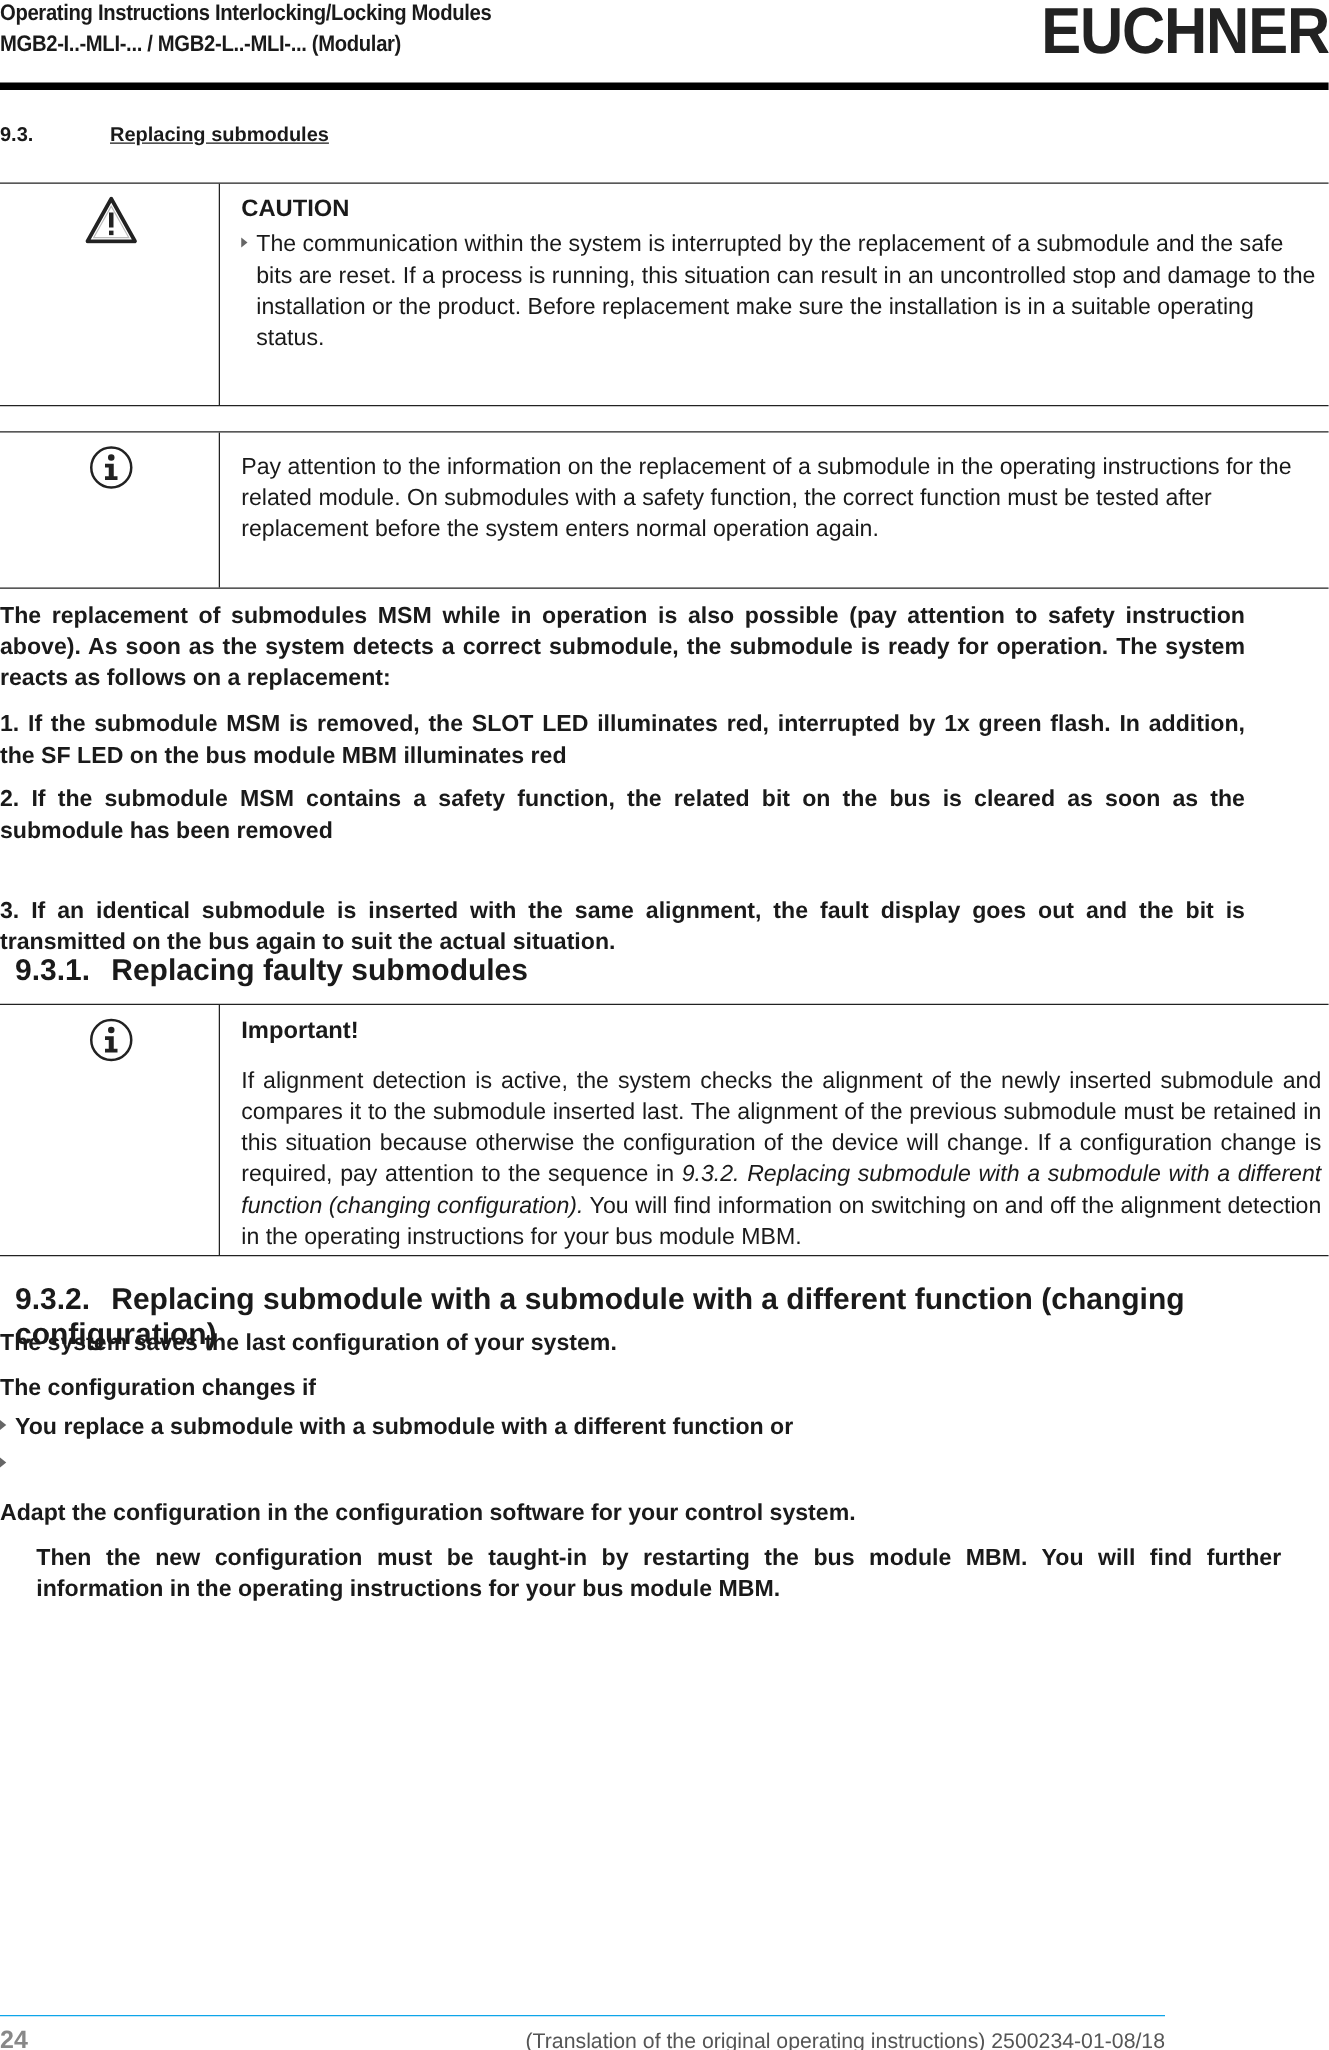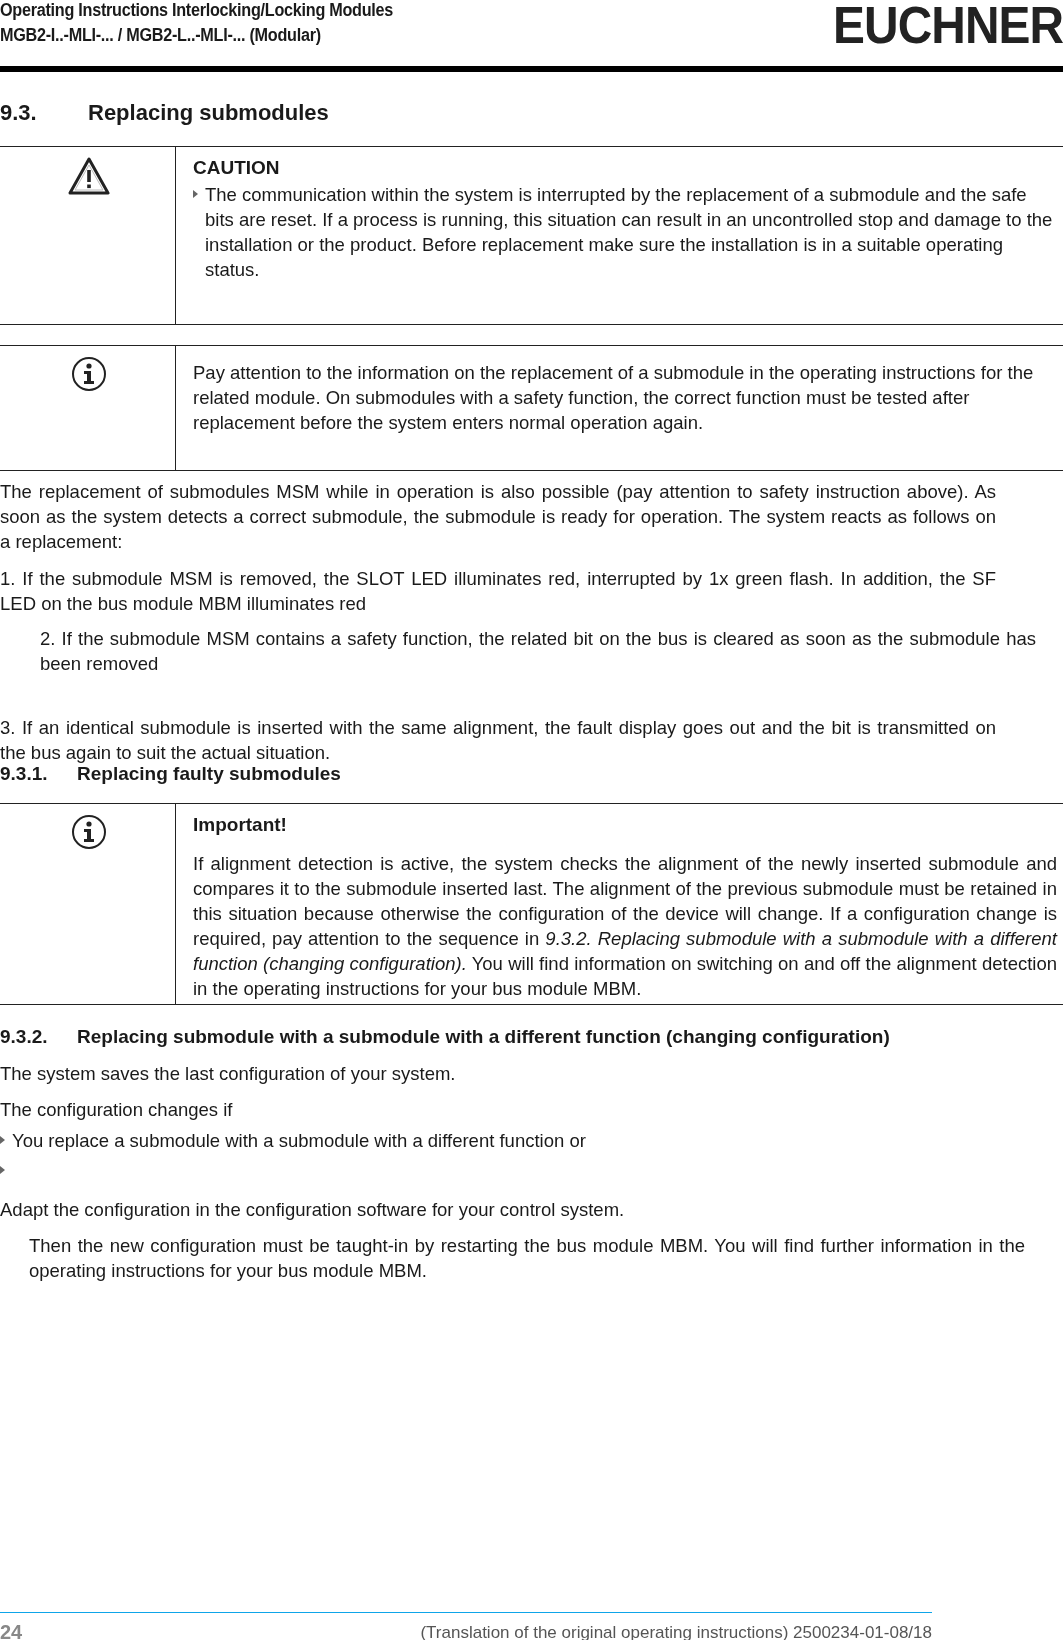--- a/index.html
+++ b/index.html
@@ -12,38 +12,38 @@
     position: absolute; left: 0; font-weight: bold; font-size: 18px; letter-spacing: -0.3px;
     font-family: "Liberation Sans Narrow", "Liberation Sans", sans-serif; transform-origin: left top;
   }
   .header .t1 { top: 0px; transform: scaleX(0.9); }
   .header .t2 { top: 25px; transform: scaleX(0.9); }
   .logo {
     position: absolute; right: 0px; top: 2px; font-weight: bold; font-size: 52px; line-height: 46px;
     letter-spacing: -1px; color: #222; transform: scaleX(0.92); transform-origin: right top;
   }
   .h2 {
-    position: absolute; left: 0; top: 100px; font-weight: bold; font-size: 22px;
+    position: absolute; left: 0; top: 100px; font-weight: bold; font-size: 16px; text-decoration: underline;
   }
   .h2 .num { display: inline-block; width: 88px; }
   .box {
     position: absolute; left: 0; width: 1063px; border-top: 1.5px solid #222; border-bottom: 1.5px solid #222;
   }
   .box .icon-col { position: absolute; left: 0; top: 0; bottom: 0; width: 175px; border-right: 1px solid #222; }
   .box .text-col { position: absolute; left: 193px; top: 0; right: 6px; }
   .box .label { font-weight: bold; font-size: 19px; margin-top: 8px; }
   .body-text { font-size: 18.5px; line-height: 25px; }
   .box p { margin: 12px 0 0 0; }
   .bullet-line { position: relative; padding-left: 12px; }
   .bullet-line .tri {
     position: absolute; left: 0; top: 8px; width: 0; height: 0;
     border-top: 4px solid transparent; border-bottom: 4px solid transparent; border-left: 5px solid #666;
   }
-  .para { position: absolute; left: 0; width: 996px; text-align: justify; }
-  .h3 { position: absolute; left: 0; font-weight: bold; font-size: 19px; }
+  .para { position: absolute; left: 0; width: 996px; text-align: justify; font-weight: bold; }
+  .h3 { position: absolute; left: 12px; font-weight: bold; font-size: 24px; }
   .h3 .num { display: inline-block; width: 77px; }
   .footer { position: absolute; left: 0; top: 1612px; width: 932px; border-top: 1px solid #0ea5e9; height: 28px; }
   .footer .pg { position: absolute; left: 0; top: 8px; font-size: 20px; font-weight: bold; color: #888; }
   .footer .note { position: absolute; right: 0; top: 10px; font-size: 17px; color: #555; }
   svg { display: block; }
 </style>
 </head>
 <body>
 
 <div class="header">
@@ -86,21 +86,21 @@
       </svg>
     </div>
   </div>
   <div class="text-col body-text">
     <p style="margin-top:14px;">Pay attention to the information on the replacement of a submodule in the operating instructions for the related module. On submodules with a safety function, the correct function must be tested after replacement before the system enters normal operation again.</p>
   </div>
 </div>
 
 <div class="para body-text" style="top:479px;">The replacement of submodules MSM while in operation is also possible (pay attention to safety instruction above). As soon as the system detects a correct submodule, the submodule is ready for operation. The system reacts as follows on a replacement:</div>
 <div class="para body-text" style="top:566px;">1. If the submodule MSM is removed, the SLOT LED illuminates red, interrupted by 1x green flash. In addition, the SF LED on the bus module MBM illuminates red</div>
-<div class="para body-text" style="top:626px;padding-left:40px;">2. If the submodule MSM contains a safety function, the related bit on the bus is cleared as soon as the submodule has been removed</div>
+<div class="para body-text" style="top:626px;">2. If the submodule MSM contains a safety function, the related bit on the bus is cleared as soon as the submodule has been removed</div>
 <div class="para body-text" style="top:715px;">3. If an identical submodule is inserted with the same alignment, the fault display goes out and the bit is transmitted on the bus again to suit the actual situation.</div>
 
 <div class="h3" style="top:763px;">
   <span class="num">9.3.1.</span><span>Replacing faulty submodules</span>
 </div>
 
 <div class="box" style="top:803px; height:200px;">
   <div class="icon-col">
     <div style="position:absolute; left:71px; top:10px;">
       <svg width="36" height="36" viewBox="0 0 36 36">

